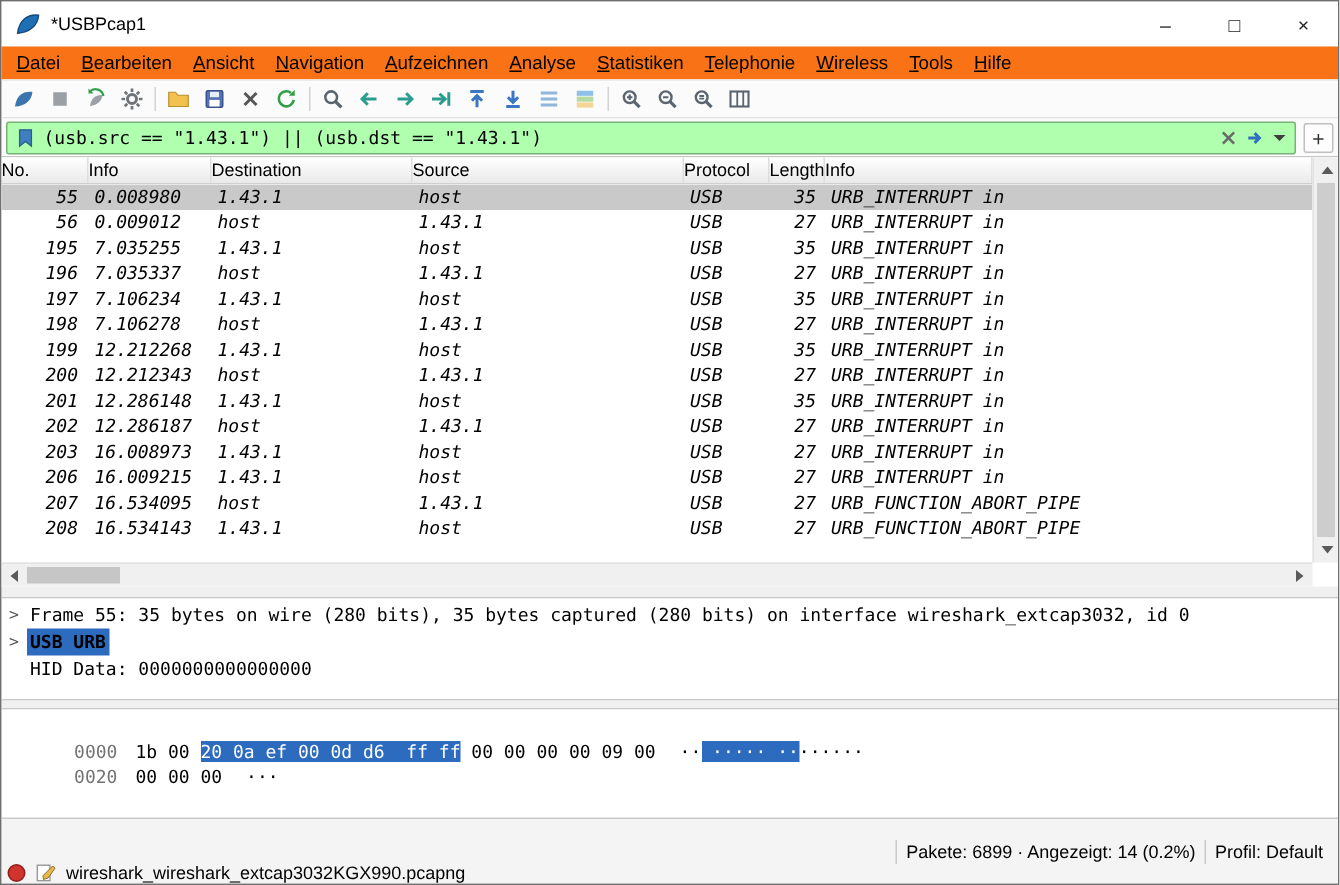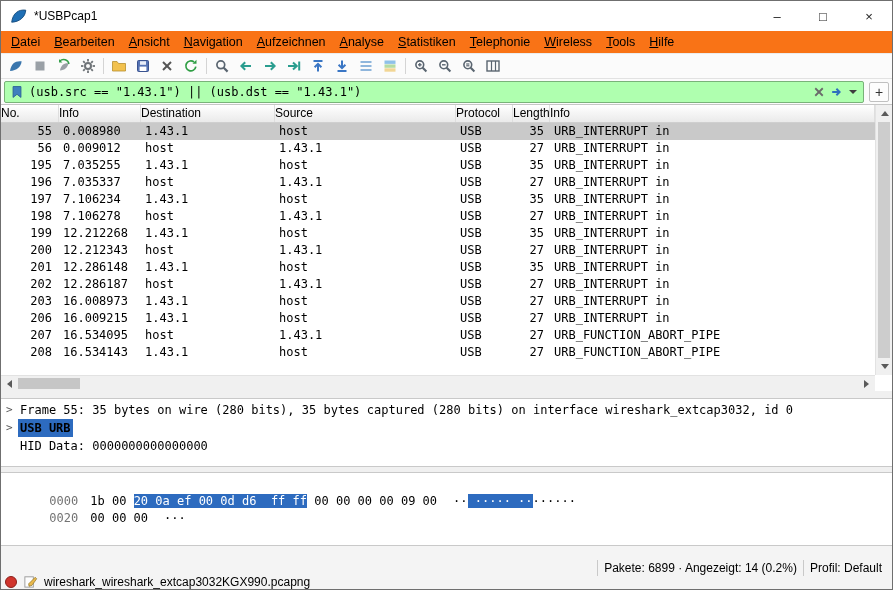--- a/index.html
+++ b/index.html
@@ -30,21 +30,21 @@
   .filter-text{flex:1;font-family:"DejaVu Sans Mono",monospace;font-size:12px;white-space:pre;overflow:hidden;padding-left:3px;}
   .ficon{width:18px;height:18px;display:flex;align-items:center;justify-content:center;}
   .caret{width:0;height:0;border-left:4px solid transparent;border-right:4px solid transparent;border-top:4px solid #3d3d3d;margin:0 3px;}
   .plus-btn{width:20px;height:20px;margin-left:5px;border:1px solid #c0c0c0;border-radius:2px;background:#fdfdfd;display:flex;align-items:center;justify-content:center;font-size:14px;color:#333;}
 
   
   .packet-list{flex:0 0 286px;position:relative;background:#fff;}
   .pl-header{height:18px;display:grid;grid-template-columns:58px 82px 134px 181px 57px 37px 1fr;background:linear-gradient(#ffffff,#eaeaea);border-bottom:1px solid #cfcfcf;padding-right:17px;}
   .hcell{border-right:1px solid #dedede;padding:1px 0;font-size:12px;white-space:nowrap;overflow:hidden;}
   .pl-body{position:absolute;top:18px;left:0;right:17px;bottom:16px;overflow:hidden;font-family:"DejaVu Sans Mono",monospace;font-size:12px;background:#fff;}
-  .row{display:grid;grid-template-columns:58px 82px 134px 181px 57px 37px 1fr;height:17px;line-height:17px;}
+  .row{display:grid;grid-template-columns:58px 82px 134px 181px 57px 37px 1fr;height:17px;line-height:17px;font-style:italic;}
   .row.sel{background:#c9c9c9;}
   .cell{padding:0 4px;white-space:nowrap;overflow:hidden;}
   .cell.no{text-align:right;padding-right:7px;}
   .cell.len{text-align:right;padding-right:6px;}
 
   
   .vscroll{position:absolute;top:0;right:0;bottom:16px;width:17px;background:#f0f0f0;border-left:1px solid #e2e2e2;}
   .hscroll{position:absolute;left:0;right:17px;bottom:0;height:16px;background:#f0f0f0;border-top:1px solid #e2e2e2;}
   .sb-arrow{position:absolute;width:17px;height:17px;display:flex;align-items:center;justify-content:center;}
   .tri-up{width:0;height:0;border-left:4px solid transparent;border-right:4px solid transparent;border-bottom:5px solid #5a5a5a;}

